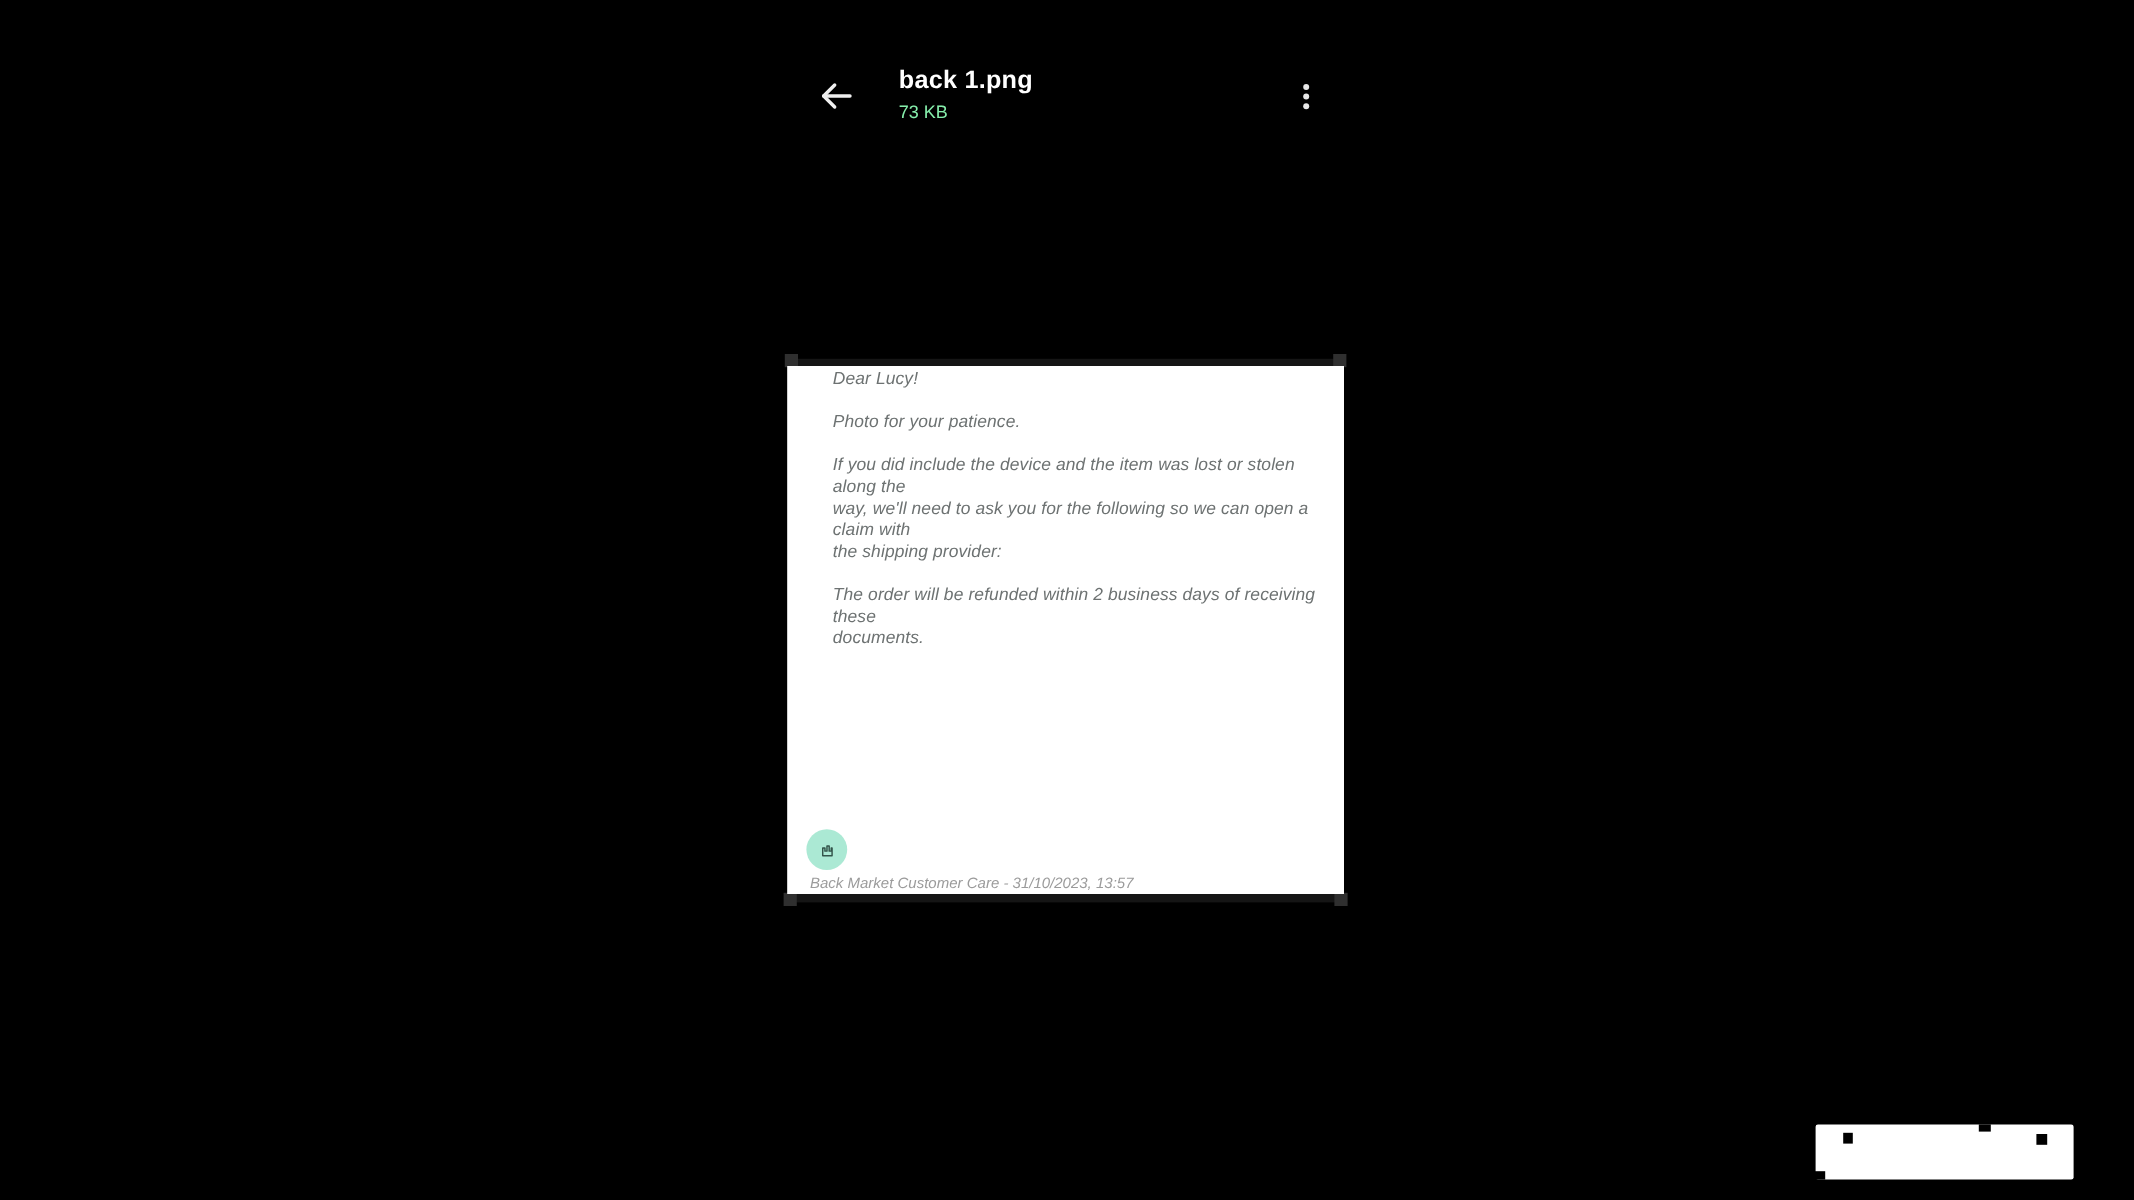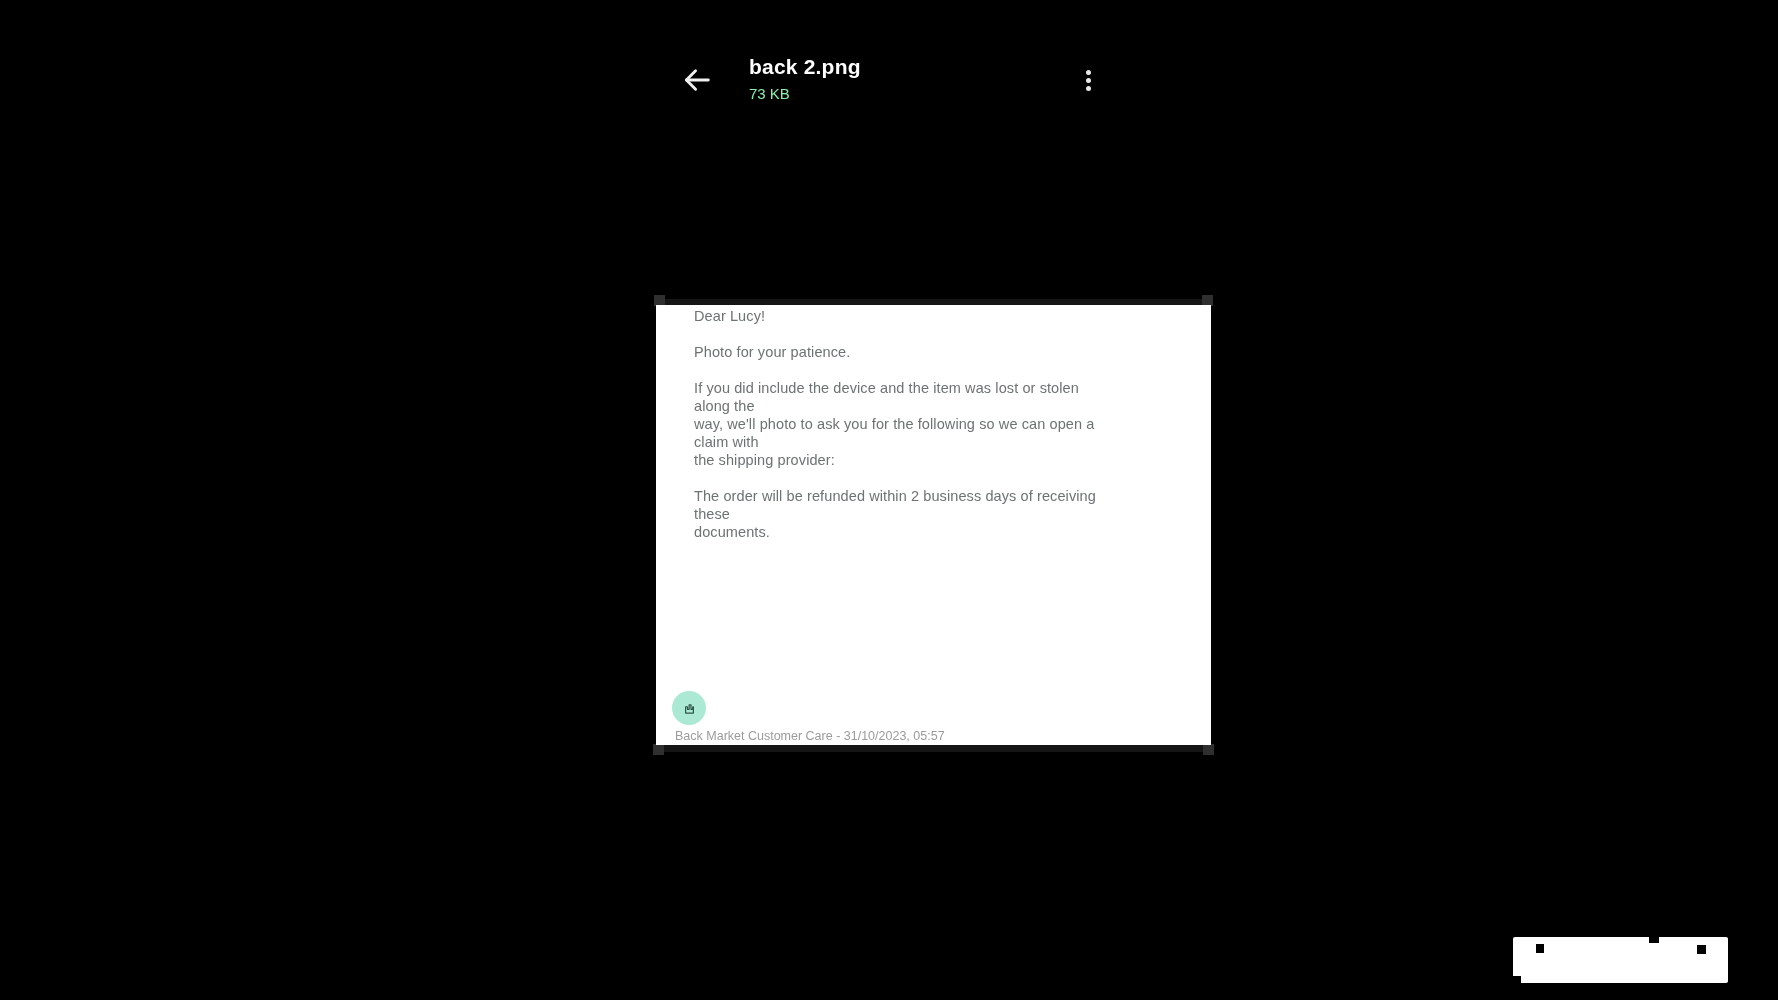--- a/index.html
+++ b/index.html
@@ -30,22 +30,23 @@
     position: absolute; left: 1076px; top: 62px;
     width: 24px; height: 36px;
     display: flex; flex-direction: column; align-items: center; justify-content: center;
     gap: 3px; cursor: pointer;
   }
   .kebab-btn .dot { width: 5px; height: 5px; border-radius: 50%; background: #e8e8e8; }
 
   
   .card {
     position: absolute; left: 656px; top: 299px;
-    width: 555px; height: 453px;
+    width: 464px; height: 453px;
     background: #151515;
+    font-style: italic;
   }
   .card-white {
     position: absolute; left: 0; right: 0; top: 6px; bottom: 7px;
     background: #ffffff;
   }
   .handle {
     position: absolute; width: 11px; height: 11px; background: #2f2f2f;
   }
   .handle.tl { left: -2px; top: -4px; }
   .handle.tr { right: -2px; top: -4px; }
@@ -87,56 +88,56 @@
 <div class="back-btn">
   <span style="display:flex;">
     <svg width="34" height="34" viewBox="0 0 24 24" fill="none" stroke="#f0f0f0" stroke-width="2" stroke-linecap="round" stroke-linejoin="round">
       <path d="M20 12 H4.5"></path>
       <path d="M11 5.5 L4.5 12 L11 18.5"></path>
     </svg>
   </span>
 </div>
 
 <div class="title-block">
-  <div class="file-title">back 2.png</div>
+  <div class="file-title">back 1.png</div>
   <div class="file-subtitle">73 KB</div>
 </div>
 
 <div class="kebab-btn">
   <span style="display:contents;">
     <span class="dot"></span><span class="dot"></span><span class="dot"></span>
   </span>
 </div>
 
 <div class="card">
   <div class="handle tl"></div>
   <div class="handle tr"></div>
   <div class="handle bl"></div>
   <div class="handle br"></div>
 
   <div class="card-white">
     <div class="email-body">
       <p>Dear Lucy!</p>
       <p>Photo for your patience.</p>
       <p>If you did include the device and the item was lost or stolen along the
-way, we'll photo to ask you for the following so we can open a claim with
+way, we'll need to ask you for the following so we can open a claim with
 the shipping provider:</p>
       <p>The order will be refunded within 2 business days of receiving these
 documents.</p>
     </div>
 
     <div class="avatar">
       <span style="display:flex;">
         <svg width="17" height="17" viewBox="0 0 24 24" fill="none" stroke="#33544a" stroke-width="1.7" stroke-linejoin="round" stroke-linecap="round">
           <path d="M6.5 18.5 V9.5 h2.6 v3.6 h2.4 V7 h2.6 v6.1 h2.4 V9.5 h1 v9 z"></path>
         </svg>
       </span>
     </div>
 
-    <div class="sender-footer">Back Market Customer Care - 31/10/2023, 05:57</div>
+    <div class="sender-footer">Back Market Customer Care - 31/10/2023, 13:57</div>
   </div>
 </div>
 
 <div class="fragment">
   <div class="mark m1"></div>
   <div class="mark m2"></div>
   <div class="mark m3"></div>
   <div class="mark m4"></div>
 </div>
 

